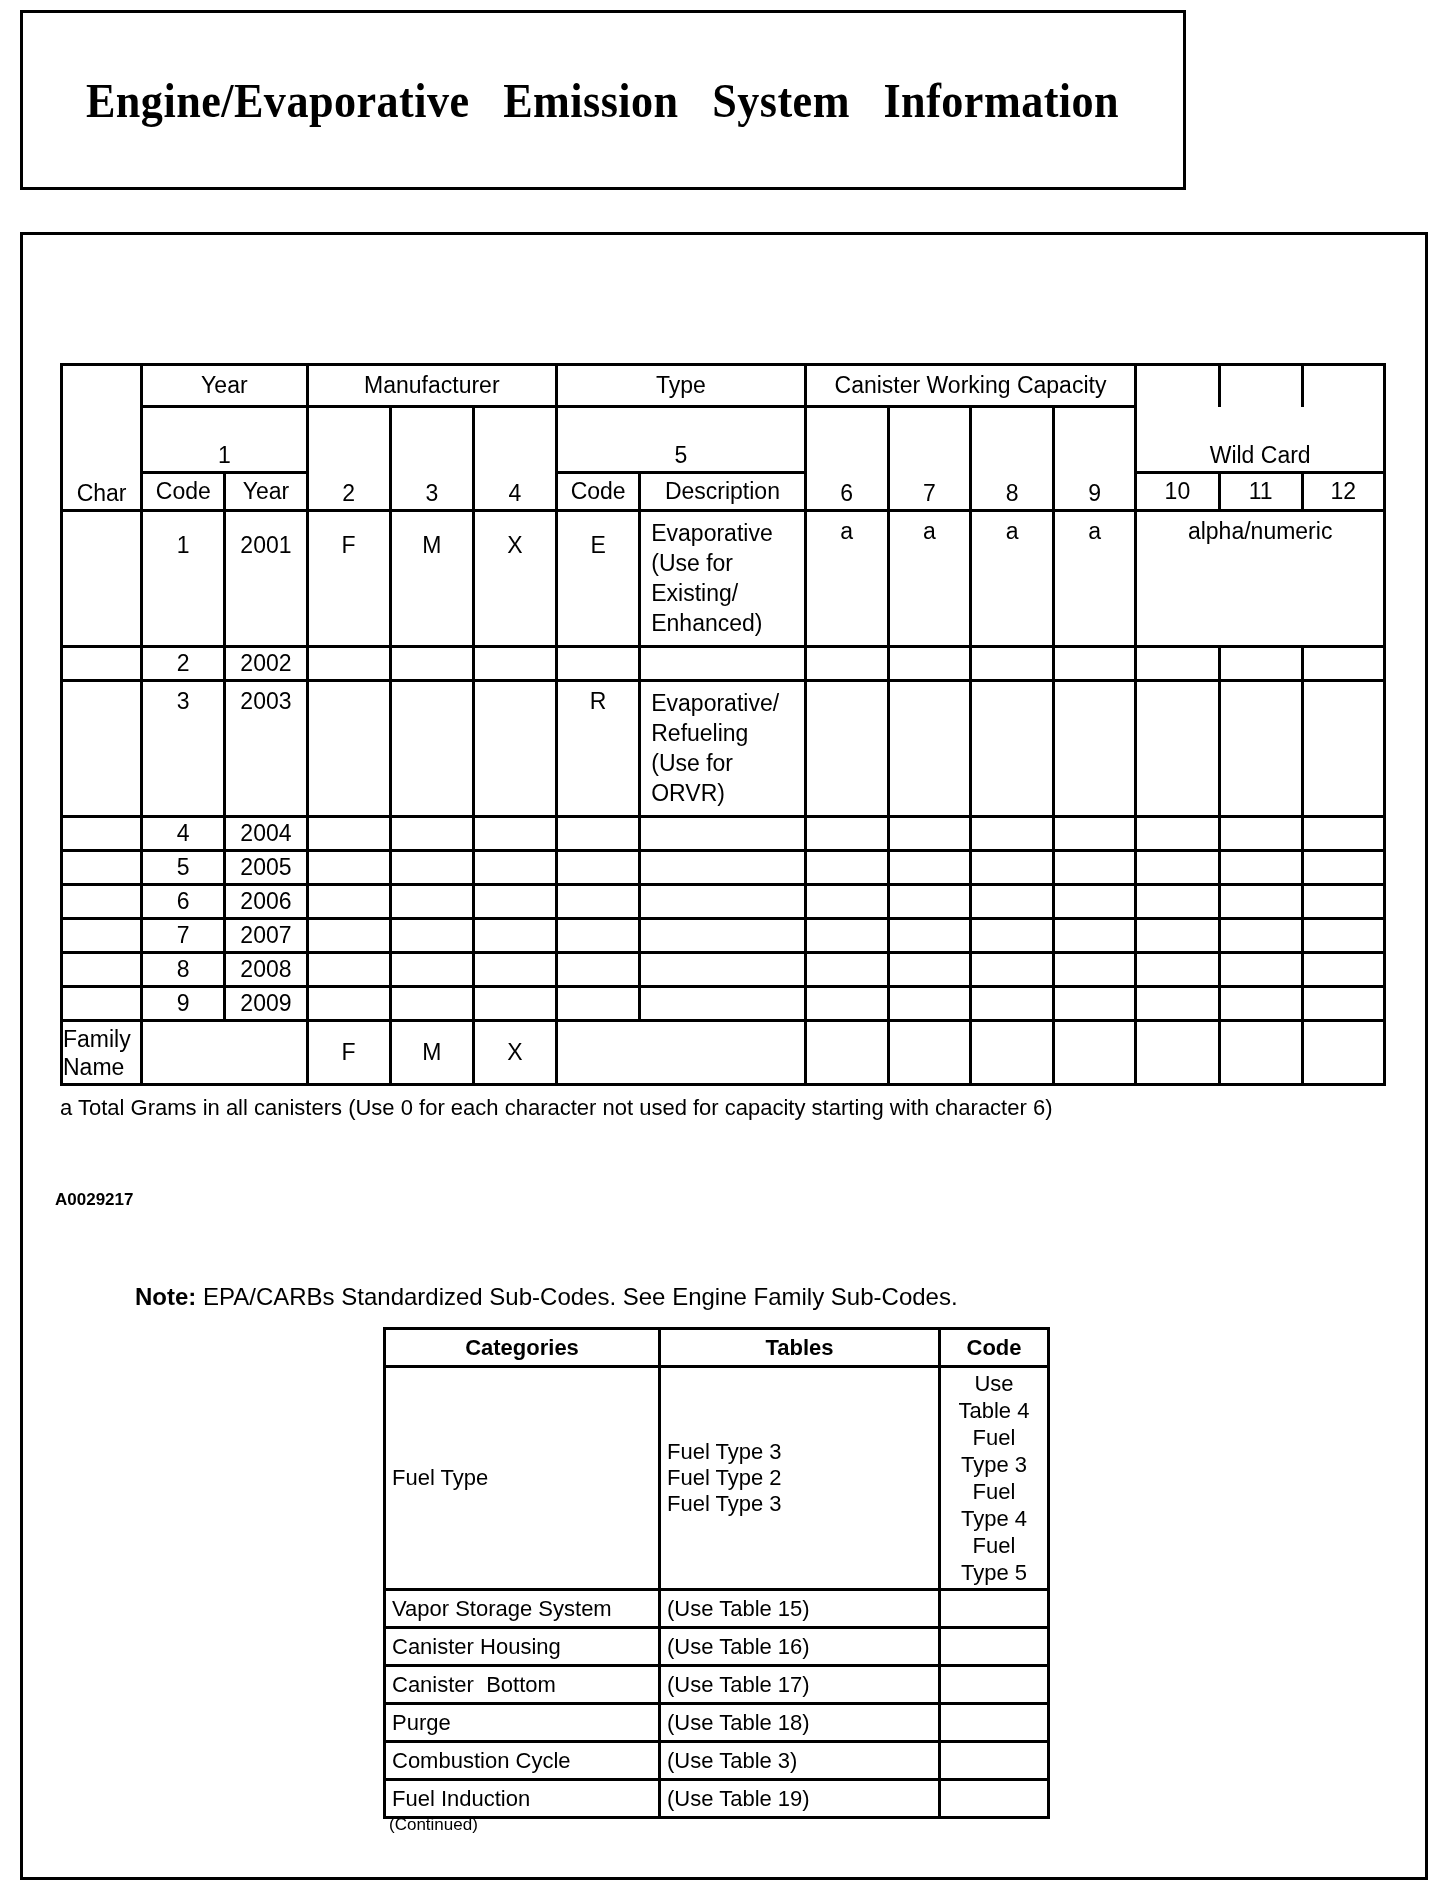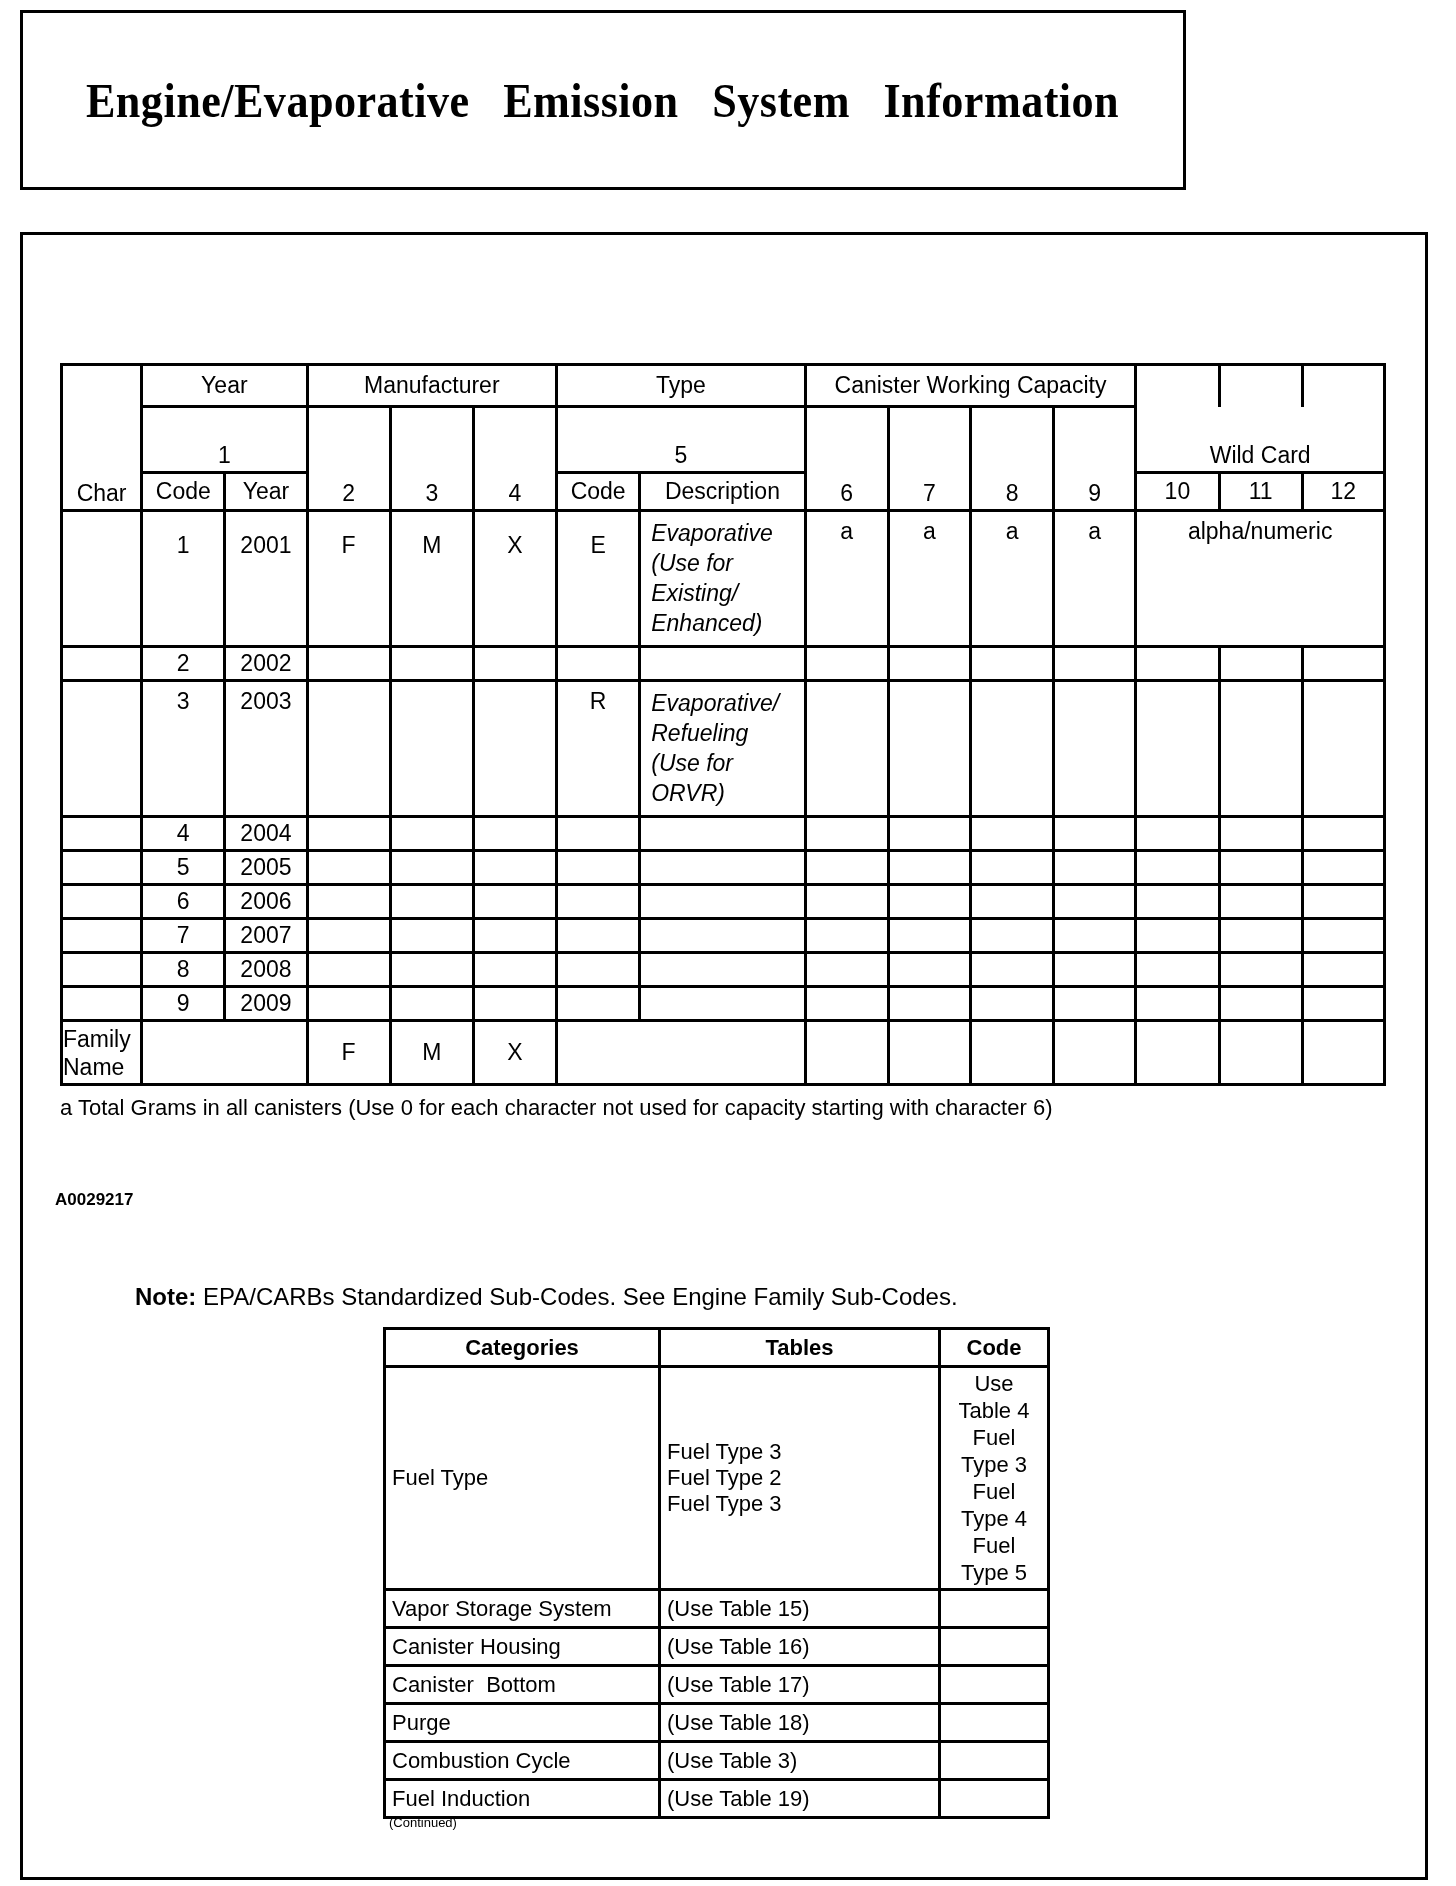--- a/index.html
+++ b/index.html
@@ -5,35 +5,35 @@
   html, body { margin:0; padding:0; background:#fff; }
   body { width:1456px; height:1886px; position:relative; font-family:"Liberation Sans", sans-serif; color:#000; overflow:hidden; }
   .title-box { position:absolute; left:20px; top:10px; width:1166px; height:180px; border:3px solid #000; box-sizing:border-box; display:flex; align-items:center; justify-content:center; }
   .title-box h1 { margin:0; font-family:"Liberation Serif", serif; font-weight:bold; font-size:48px; letter-spacing:0.5px; word-spacing:24px; transform:scaleX(0.92); }
   .main-box { position:absolute; left:20px; top:232px; width:1408px; height:1648px; border:3px solid #000; box-sizing:border-box; }
   .ws-title { position:absolute; left:0; width:100%; top:100px; text-align:center; font-weight:bold; font-size:22px; }
   table { border-collapse:collapse; }
   .ws { position:absolute; left:37px; top:128px; width:1326px; table-layout:fixed; font-size:23px; }
   .ws td { border:3px solid #000; text-align:center; vertical-align:middle; padding:0 2px; }
   .ws td.top { vertical-align:top; padding-top:6px; }
-  .ws td.desc { text-align:left; padding-left:10px; line-height:30px;font-style:italic; }
+  .ws td.desc { text-align:left; padding-left:10px; line-height:30px; }
   .ws td.bottomalign { vertical-align:bottom; padding-bottom:2px; }
   .ws td.left { text-align:left; padding-left:0; line-height:28px; }
   .ws td.nob { border-top:none; }
   .ws td.nobb { border-bottom:none; }
   .footnote { position:absolute; left:37px; top:860px; font-size:22px; }
   .fig-id { position:absolute; left:32px; top:955px; font-weight:bold; font-size:17px; }
   .sub-heading { position:absolute; left:32px; top:1010px; font-weight:bold; font-size:24px; }
   .note { position:absolute; left:112px; top:1048px; font-size:24px; }
   .note b { font-weight:bold;text-align:right; }
   .ref { position:absolute; left:360px; top:1092px; width:664px; table-layout:fixed; font-size:22px; }
   .ref td { border:3px solid #000; padding:2px 6px; height:31px; }
   .ref th { border:3px solid #000; padding:2px 6px; height:31px; font-weight:bold; font-size:22px; }
   .ref td.code { text-align:center; line-height:27px; }
-  .continued { position:absolute; left:366px; top:1580px; font-size:13px; }
+  .continued { position:absolute; left:366px; top:1580px; font-size:17px; }
 </style>
 </head>
 <body>
 
 <div class="title-box">
   <h1>Engine/Evaporative Emission System Information</h1>
 </div>
 
 <div class="main-box">
 

